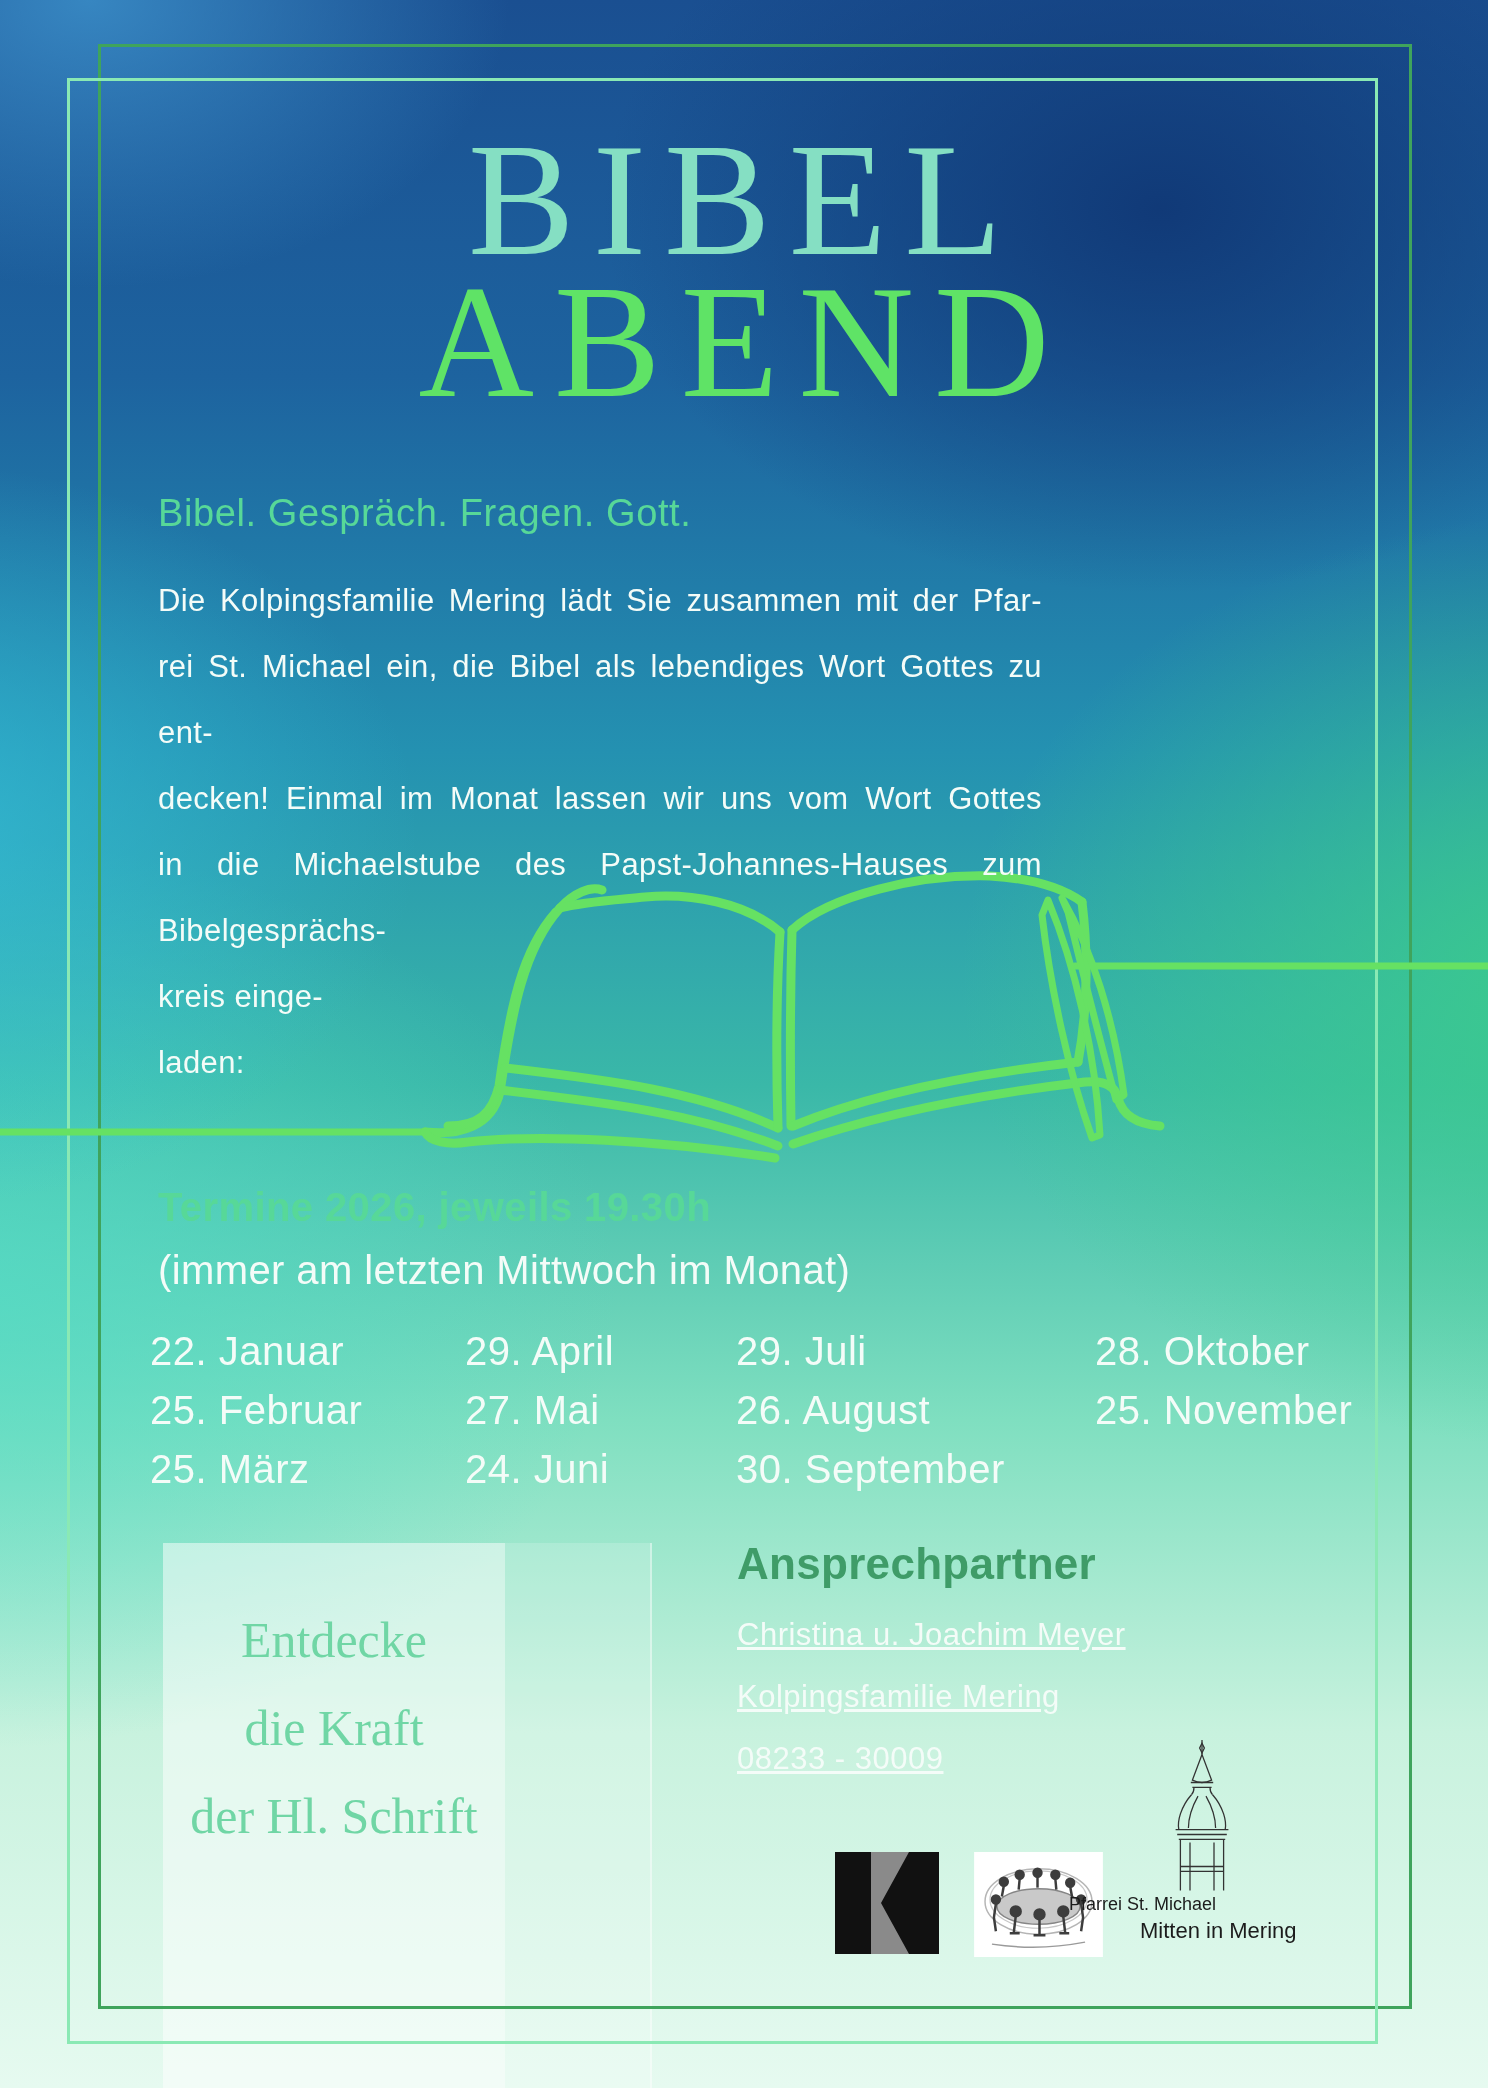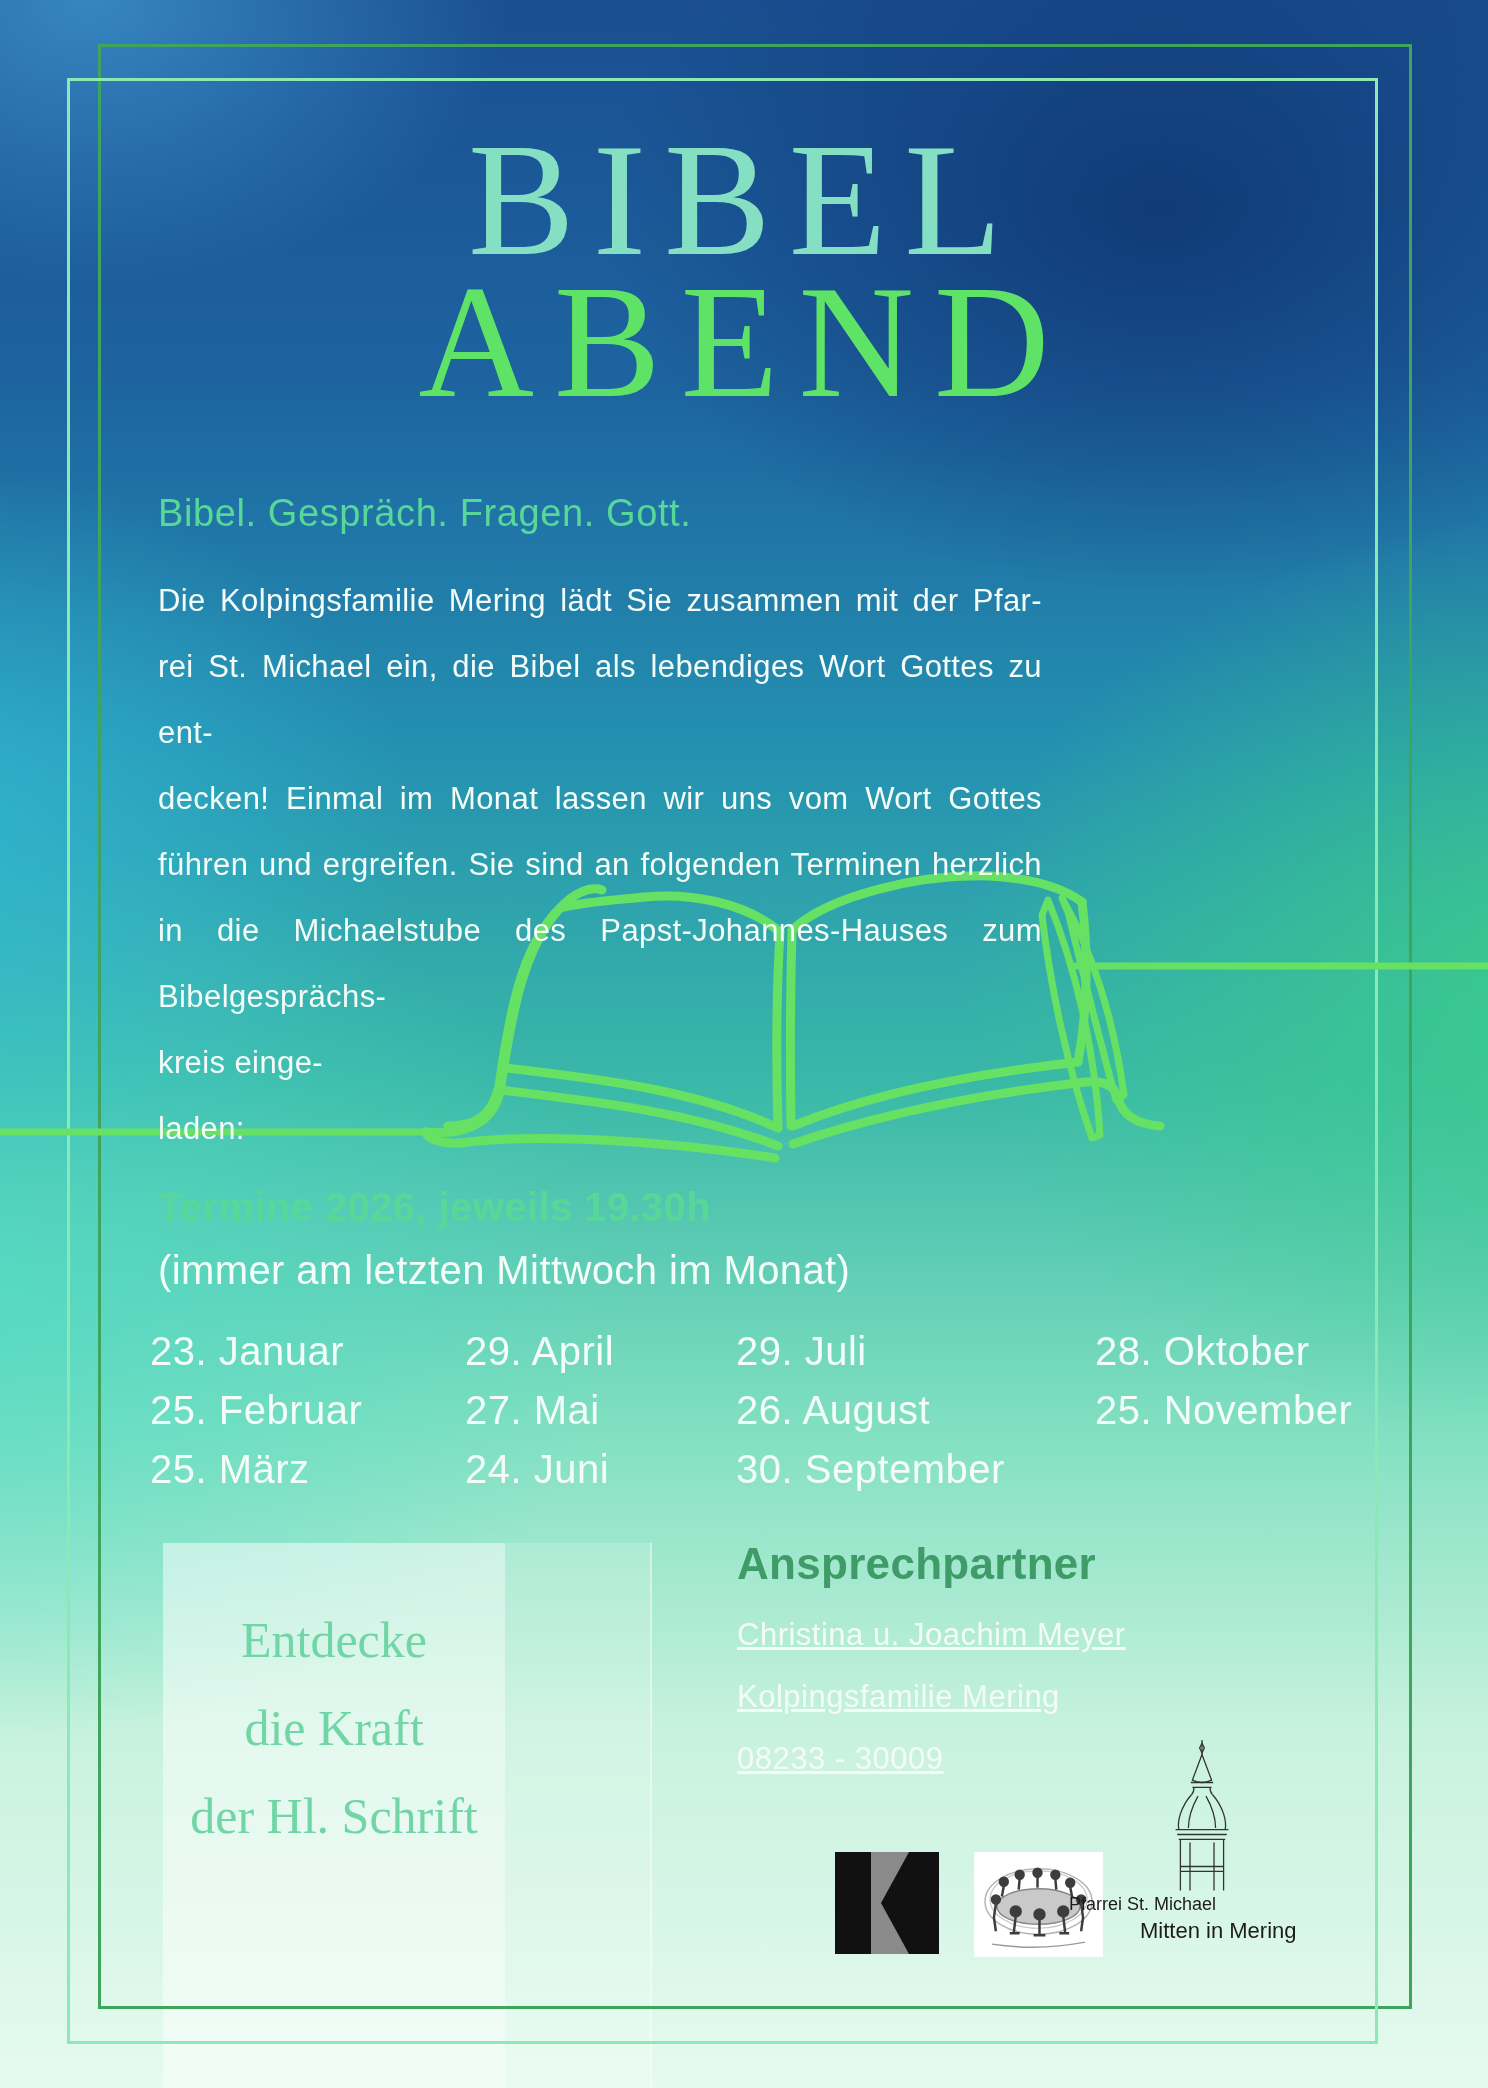--- a/index.html
+++ b/index.html
@@ -78,33 +78,32 @@
     <div class="t2">ABEND</div>
   </div>
 
   <div class="abs subtitle">Bibel. Gespräch. Fragen. Gott.</div>
 
   <div class="abs intro">
 
   <div class="intro-line">Die Kolpingsfamilie Mering lädt Sie zusammen mit der Pfar-</div>
       <div class="intro-line">rei St. Michael ein, die Bibel als lebendiges Wort Gottes zu ent-</div>
       <div class="intro-line">decken! Einmal im Monat lassen wir uns vom Wort Gottes</div>
-      <div class="intro-line">führen und ergreifen. Sie sind an folgenden Terminen herzlich</div>
       <div class="intro-line">in die Michaelstube des Papst-Johannes-Hauses zum</div>
       <div class="intro-line">Bibelgesprächs-</div>
       <div class="intro-line">kreis einge-</div>
       <div class="intro-line">laden:</div>
     </div>
 
   <div class="abs sched-heading">Termine 2026, jeweils 19.30h</div>
   <div class="abs sched-note">(immer am letzten Mittwoch im Monat)</div>
 
   <div class="abs date-col col1">
 
-  <div>23. Januar</div>
+  <div>22. Januar</div>
       <div>25. Februar</div>
       <div>25. März</div>
     </div>
   <div class="abs date-col col2">
 
   <div>29. April</div>
       <div>27. Mai</div>
       <div>24. Juni</div>
     </div>
   <div class="abs date-col col3">

